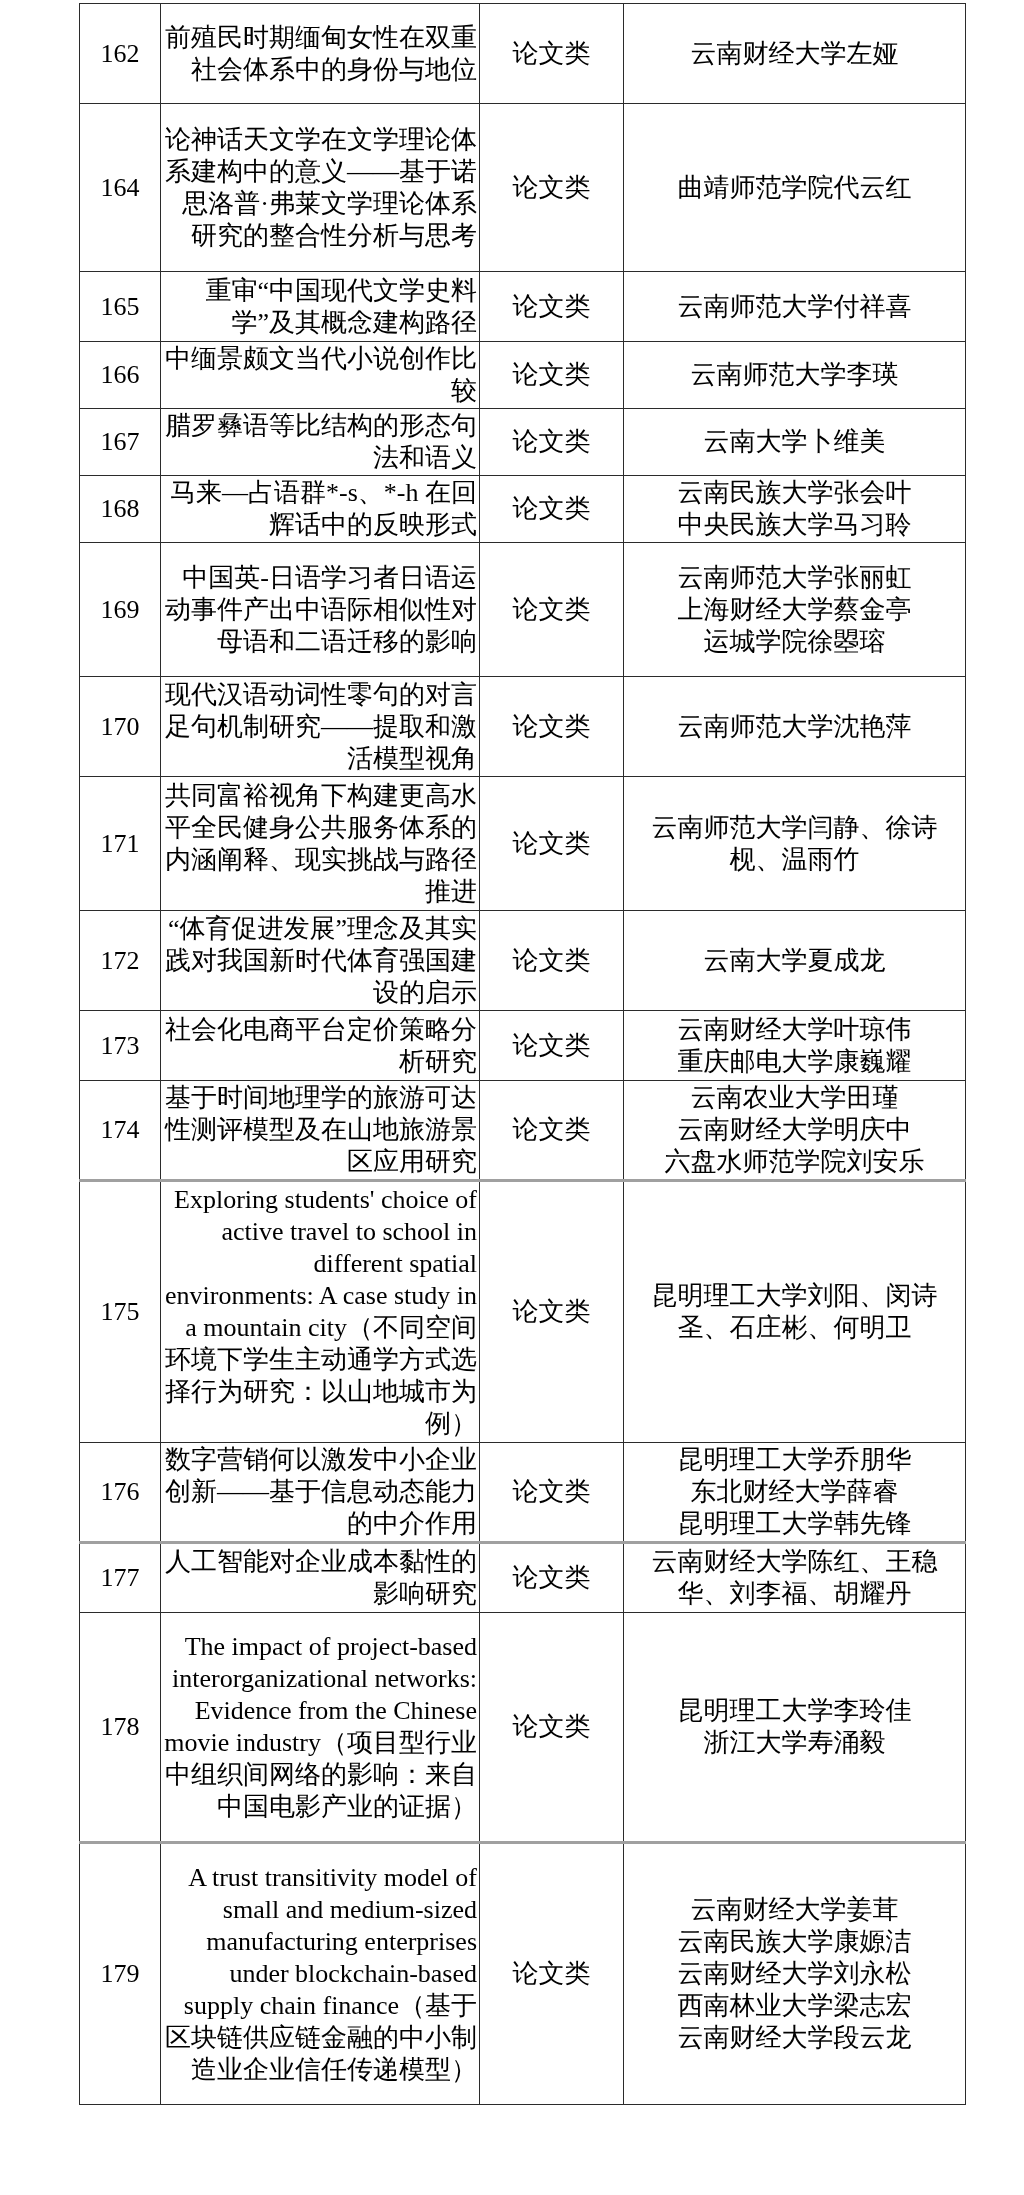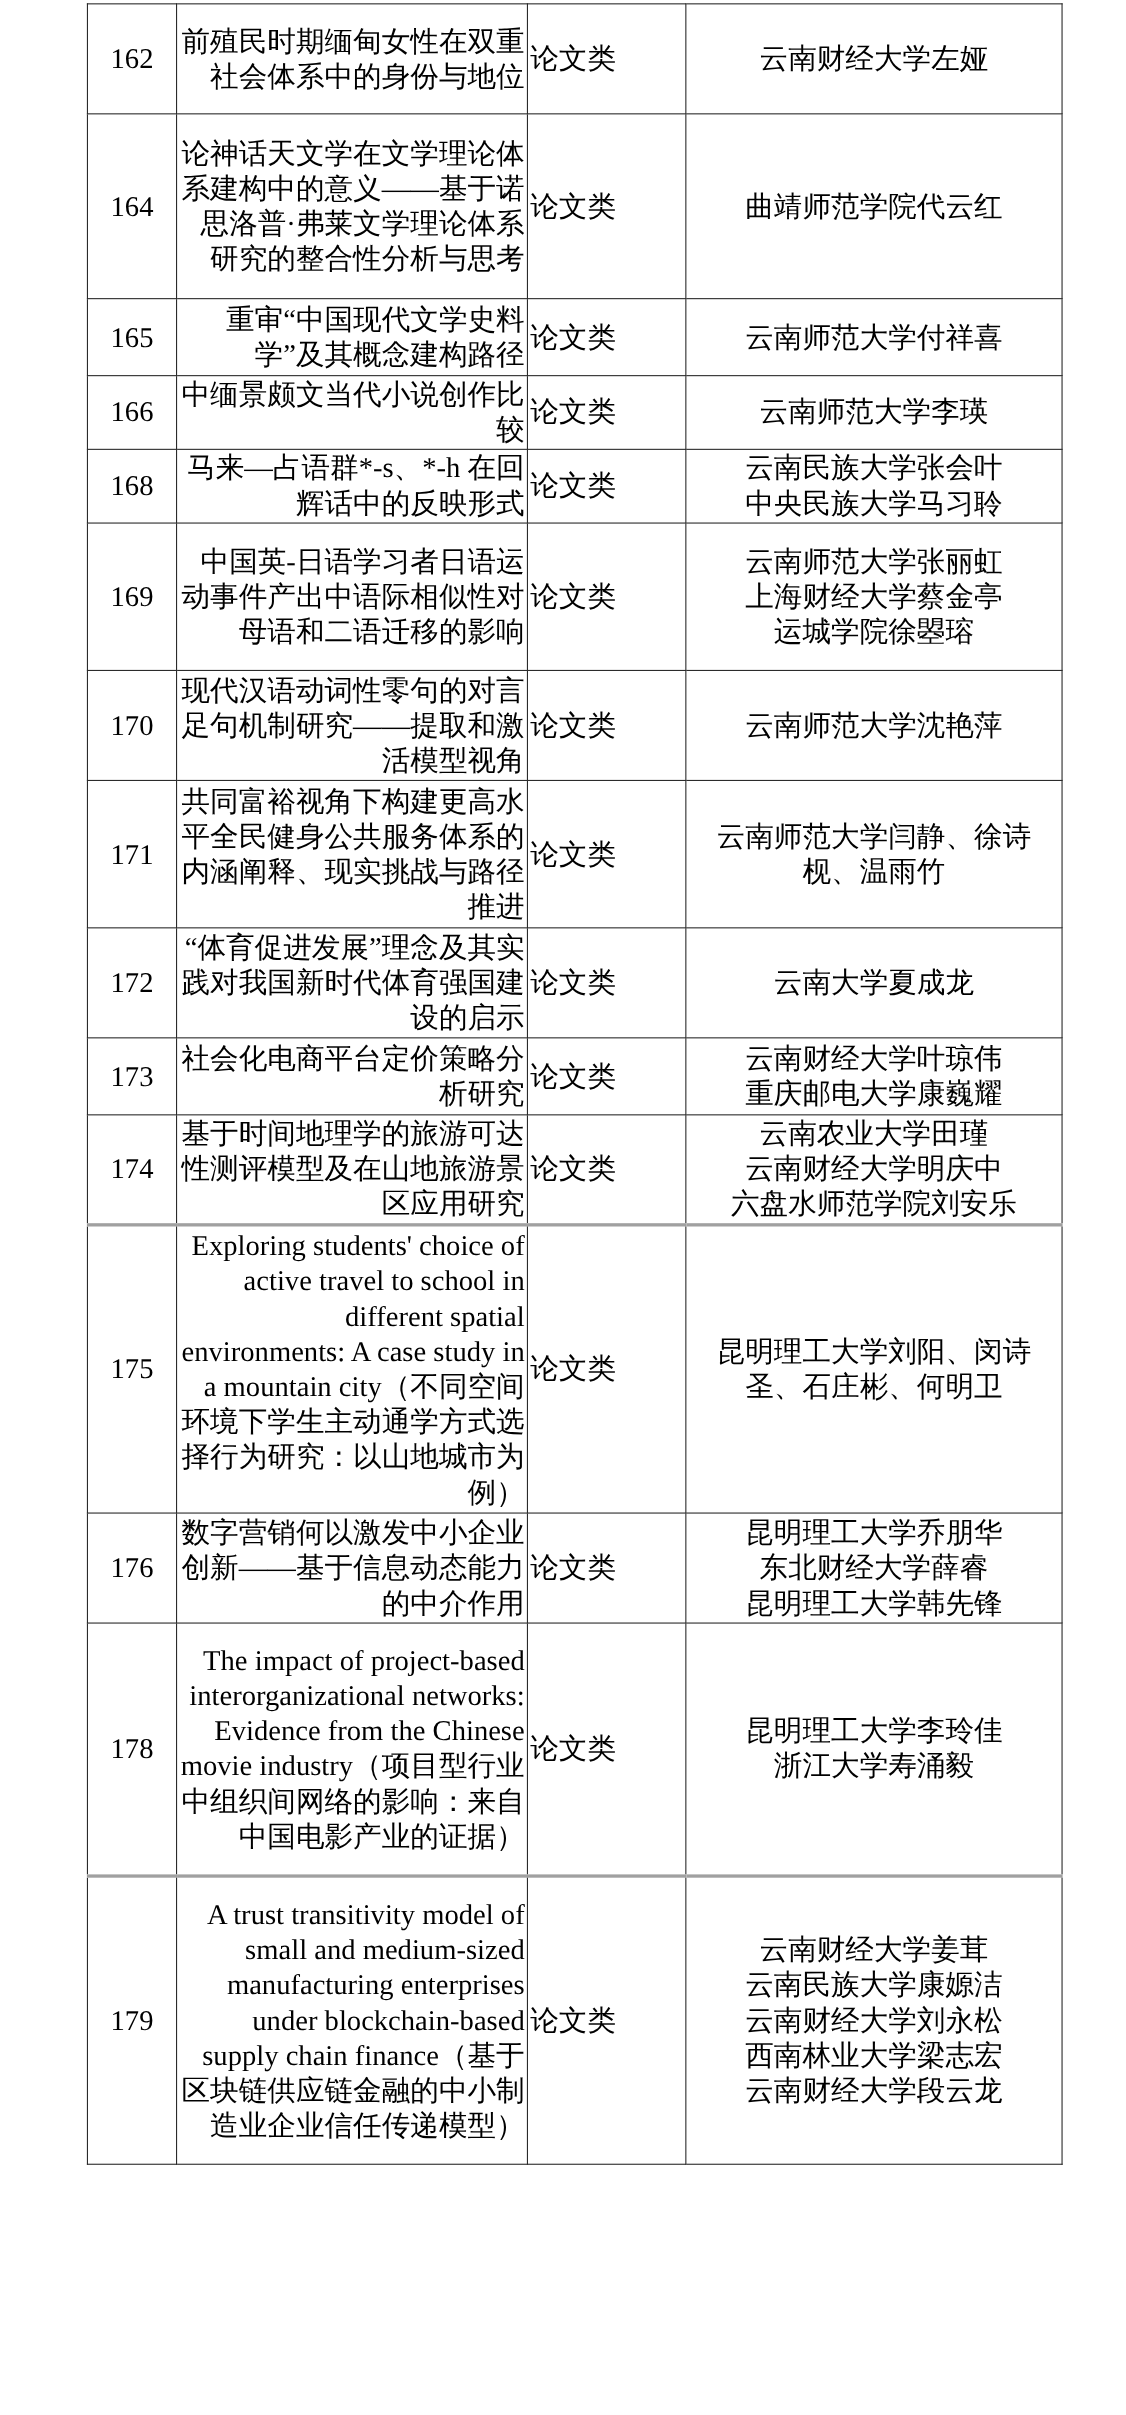--- a/index.html
+++ b/index.html
@@ -34,20 +34,21 @@
   }
   td.cell-no {
     text-align: center;
     font-size: 25px;
   }
   td.cell-title {
     padding: 1px 9px;
     text-align: right;
   }
   td.cell-cat {
+    text-align: center;
   }
   td.cell-auth {
     padding: 1px 10px;
     text-align: center;
   }
   tr.page-break td {
     border-top: 3px solid var(--pbreak, #a0a0a0);
     margin-top: 48px;
   }
 </style>
@@ -89,20 +90,28 @@
   </tr>
         <tr style="height: 66px;">
     <td class="cell-no">166</td>
     <td class="cell-title">中缅景颇文当代小说创作比较</td>
     <td class="cell-cat">论文类</td>
     <td class="cell-auth">
             <div>云南师范大学李瑛</div>
           </td>
   </tr>
         <tr style="height: 66px;">
+    <td class="cell-no">167</td>
+    <td class="cell-title">腊罗彝语等比结构的形态句法和语义</td>
+    <td class="cell-cat">论文类</td>
+    <td class="cell-auth">
+            <div>云南大学卜维美</div>
+          </td>
+  </tr>
+        <tr style="height: 66px;">
     <td class="cell-no">168</td>
     <td class="cell-title">马来—占语群*-s、*-h 在回辉话中的反映形式</td>
     <td class="cell-cat">论文类</td>
     <td class="cell-auth">
             <div>云南民族大学张会叶</div>
             <div>中央民族大学马习聆</div>
           </td>
   </tr>
         <tr style="height: 134px;">
     <td class="cell-no">169</td>
@@ -166,20 +175,28 @@
           </td>
   </tr>
         <tr style="height: 100px;">
     <td class="cell-no">176</td>
     <td class="cell-title">数字营销何以激发中小企业创新——基于信息动态能力的中介作用</td>
     <td class="cell-cat">论文类</td>
     <td class="cell-auth">
             <div>昆明理工大学乔朋华</div>
             <div>东北财经大学薛睿</div>
             <div>昆明理工大学韩先锋</div>
+          </td>
+  </tr>
+        <tr class="page-break" style="height: 70px;">
+    <td class="cell-no">177</td>
+    <td class="cell-title">人工智能对企业成本黏性的影响研究</td>
+    <td class="cell-cat">论文类</td>
+    <td class="cell-auth">
+            <div>云南财经大学陈红、王稳华、刘李福、胡耀丹</div>
           </td>
   </tr>
         <tr style="height: 230px;">
     <td class="cell-no">178</td>
     <td class="cell-title">The impact of project-based interorganizational networks: Evidence from the Chinese movie industry（项目型行业中组织间网络的影响：来自中国电影产业的证据）</td>
     <td class="cell-cat">论文类</td>
     <td class="cell-auth">
             <div>昆明理工大学李玲佳</div>
             <div>浙江大学寿涌毅</div>
           </td>

